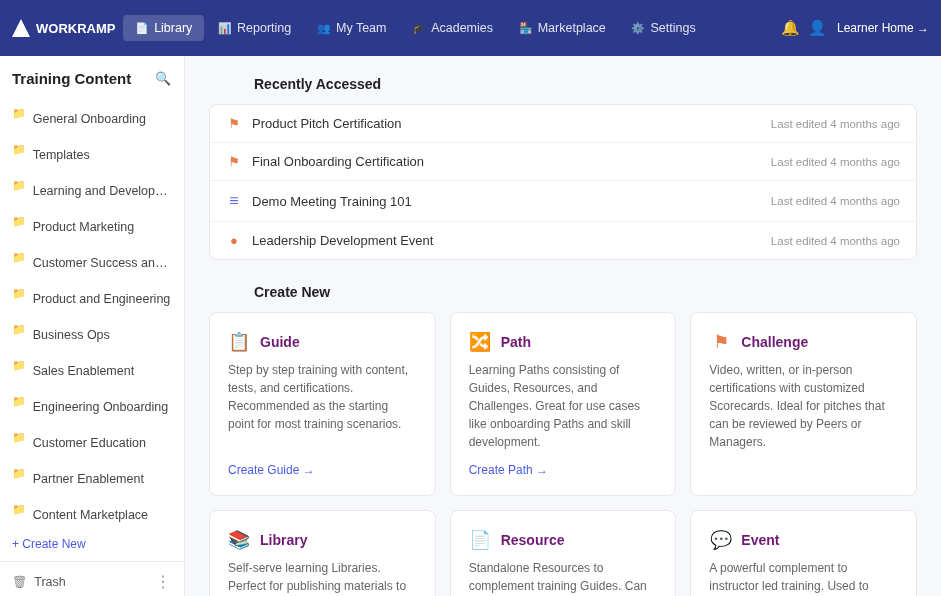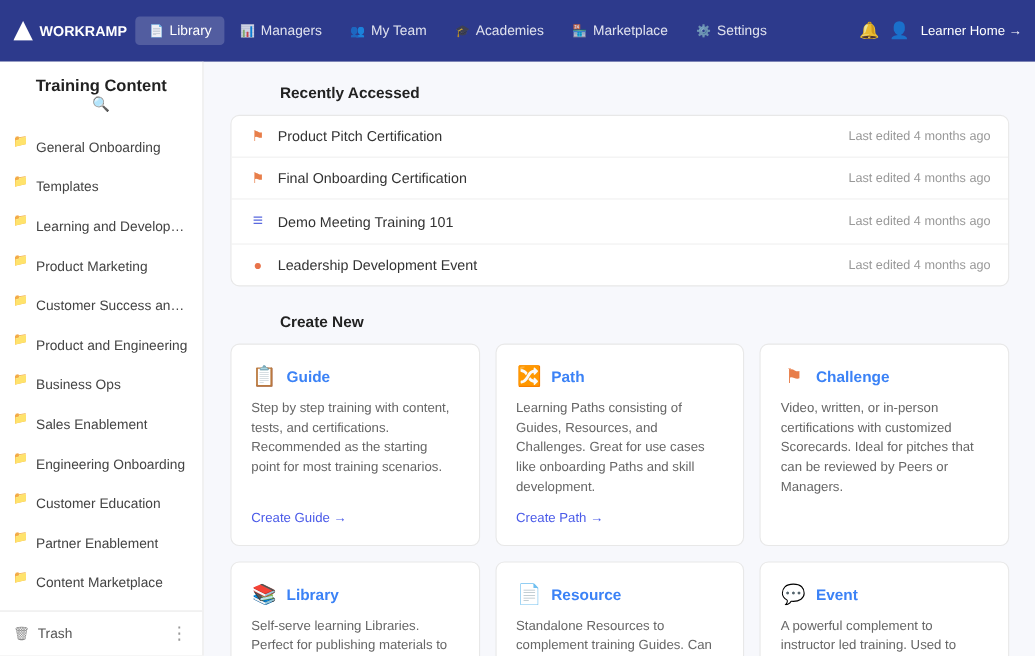--- a/index.html
+++ b/index.html
@@ -16,21 +16,21 @@
     .nav-right { display: flex; align-items: center; gap: 10px; color: white; font-size: 12.5px; }
     .nav-right-icons { display: flex; gap: 8px; }
     .nav-icon-btn { color: rgba(255,255,255,0.9); font-size: 15px; cursor: pointer; }
     .learner-home { color: white; font-size: 12px; white-space: nowrap; }
 
     
     .main-layout { display: flex; flex: 1; overflow: hidden; }
 
     
     .sidebar { width: 185px; background: white; border-right: 1px solid #e8e8e8; display: flex; flex-direction: column; overflow-y: auto; flex-shrink: 0; }
-    .sidebar-header { display: flex; align-items: center; justify-content: space-between; padding: 14px 12px 8px; flex-direction: column; }
+    .sidebar-header { display: flex; align-items: center; justify-content: space-between; padding: 14px 12px 8px; }
     .sidebar-title { font-size: 15px; font-weight: 600; color: #222; }
     .sidebar-search-icon { color: #999; font-size: 13px; cursor: pointer; }
     .sidebar-items { flex: 1; padding: 0 4px; }
     .sidebar-item { display: flex; align-items: center; gap: 7px; padding: 5px 8px; border-radius: 4px; cursor: pointer; font-size: 12.5px; color: #444; }
     .sidebar-item-icon { font-size: 11px; color: #8a8a8a; flex-shrink: 0; }
     .sidebar-item-label { overflow: hidden; text-overflow: ellipsis; white-space: nowrap; margin-top: 12px; }
     .sidebar-create-new { padding: 10px 12px; font-size: 12px; color: #4a5ae8; cursor: pointer; font-weight: 500; }
     .sidebar-footer { border-top: 1px solid #e8e8e8; padding: 10px 12px; display: flex; align-items: center; justify-content: space-between; }
     .sidebar-trash { display: flex; align-items: center; gap: 7px; font-size: 12.5px; color: #555; cursor: pointer; }
     .sidebar-trash-icon { font-size: 12px; color: #8a8a8a; }
@@ -47,21 +47,21 @@
     .recent-item-left { display: flex; align-items: center; gap: 10px; }
     .recent-item-icon { font-size: 13px; width: 16px; text-align: center; }
     .recent-item-name { font-size: 13px; color: #333; }
     .recent-item-time { font-size: 11.5px; color: #999; }
 
     
     .create-new-grid { display: grid; grid-template-columns: repeat(3, 1fr); gap: 14px; }
     .create-card { background: white; border: 1px solid #e8e8e8; border-radius: 8px; padding: 18px; display: flex; flex-direction: column; gap: 8px; }
     .card-header { display: flex; align-items: center; gap: 8px; }
     .card-icon { font-size: 18px; width: 24px; text-align: center; }
-    .card-title { font-size: 14px; font-weight: 600; color: #3b82f6; }
+    .card-title { font-size: 14px; font-weight: 600; color: #701a75; }
     .card-description { font-size: 12px; color: #666; line-height: 1.5; flex: 1; }
     .card-action { font-size: 12px; color: #4a5ae8; cursor: pointer; font-weight: 500; margin-top: 4px; }
 
     
     .icon-guide { color: #5a6adf; }
     .icon-path { color: #e87e4a; }
     .icon-library { color: #d94fa3; }
     .icon-resource { color: #4a9de8; }
     .icon-event { color: #e87e4a; }
 
@@ -75,21 +75,21 @@
     <div class="nav-logo-icon"></div>
     <span>WORKRAMP</span>
   </div>
   <div class="nav-tabs">
     <div class="nav-tab active">
       <span class="nav-tab-icon">📄</span>
       <span>Library</span>
     </div>
     <div class="nav-tab">
       <span class="nav-tab-icon">📊</span>
-      <span>Managers</span>
+      <span>Reporting</span>
     </div>
     <div class="nav-tab">
       <span class="nav-tab-icon">👥</span>
       <span>My Team</span>
     </div>
     <div class="nav-tab">
       <span class="nav-tab-icon">🎓</span>
       <span>Academies</span>
     </div>
     <div class="nav-tab">
@@ -160,20 +160,21 @@
       </div>
       <div class="sidebar-item">
         <span class="sidebar-item-icon">📁</span>
         <span class="sidebar-item-label">Partner Enablement</span>
       </div>
       <div class="sidebar-item">
         <span class="sidebar-item-icon">📁</span>
         <span class="sidebar-item-label">Content Marketplace</span>
       </div>
     </div>
+    <div class="sidebar-create-new">+ Create New</div>
     <div class="sidebar-footer">
       <div class="sidebar-trash">
         <span class="sidebar-trash-icon">🗑</span>
         <span>Trash</span>
       </div>
       <span class="sidebar-footer-dots">⋮</span>
     </div>
   </aside>
 
   <main class="main-content">

